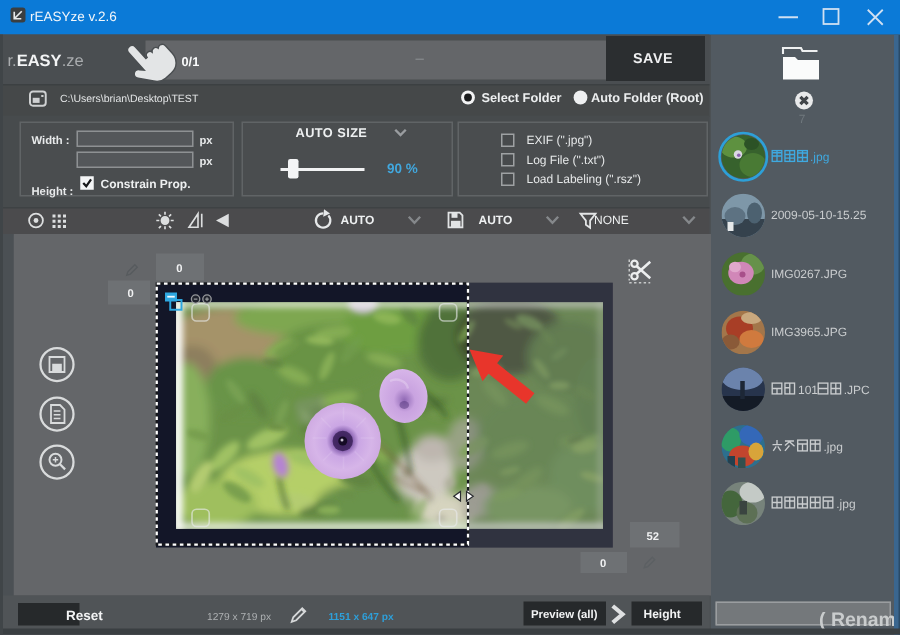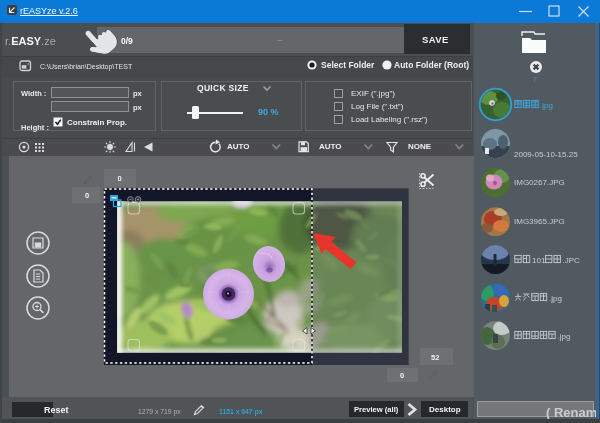--- a/index.html
+++ b/index.html
@@ -9,30 +9,30 @@
   .tx{position:absolute;white-space:nowrap;}
 </style>
 </head>
 <body>
 
 <div class="abs" style="left:0;top:0;width:600px;height:23px;background:#0b7ad7;"></div>
 <div class="abs" style="left:7px;top:5px;width:10px;height:10px;background:#3b3e40;border-radius:2px;"></div>
 <svg class="abs" style="left:7px;top:5px;" width="10" height="10" viewBox="0 0 10 10">
   <path d="M2.5 7.5 L7.5 2.5 M2.5 2.8 L2.5 7.5 L7.2 7.5" stroke="#e8eaeb" stroke-width="1.1" fill="none"></path>
 </svg>
-<div class="tx" style="left:20px;top:5.5px;font-size:9px;color:#f2f6fa;text-decoration:underline;">rEASYze v.2.6</div>
+<div class="tx" style="left:20px;top:5.5px;font-size:9px;color:#f2f6fa;">rEASYze v.2.6</div>
 <svg class="abs" style="left:510px;top:0;" width="90" height="23" viewBox="0 0 90 23">
   <path d="M9 11.5 h13" stroke="#cfe0f2" stroke-width="1.2"></path>
   <rect x="39" y="6" width="10" height="10" fill="none" stroke="#cfe0f2" stroke-width="1.2"></rect>
   <path d="M68.5 6.5 l10 10 M78.5 6.5 l-10 10" stroke="#cfe0f2" stroke-width="1.2"></path>
 </svg>
 
 <div class="abs" style="left:0;top:23px;width:473px;height:33px;background:#4a4e51;"></div>
 <div class="abs" style="left:97px;top:27px;width:307px;height:26px;background:#646669;"></div>
-<div class="tx" style="left:121px;top:36px;font-size:8.5px;font-weight:bold;color:#fbfcfd;">0/9</div>
+<div class="tx" style="left:121px;top:36px;font-size:8.5px;font-weight:bold;color:#fbfcfd;">0/1</div>
 <div class="tx" style="left:277px;top:34px;font-size:10px;color:#8d9093;">–</div>
 <div class="abs" style="left:404px;top:24px;width:66px;height:30px;background:#2b2e30;"></div>
 <div class="tx" style="left:422px;top:34px;font-size:9.5px;font-weight:bold;color:#f0f1f2;letter-spacing:.4px;">SAVE</div>
 <div class="tx" style="left:5px;top:35px;font-size:11px;color:#a9acae;">r.<b style="color:#f3f4f5;">EASY</b>.ze</div>
 <svg class="abs" style="left:76px;top:25px;" width="42" height="34" viewBox="0 0 40 32">
   <g transform="translate(-1,-1) rotate(-42 20 16) scale(1.1) translate(0,1)">
     <path d="M17.5 1.5 c1.6 0 2.6 1 2.6 2.6 l0 9 1 0 c0 -1.2 1 -2 2.2 -2 1 0 1.8 0.6 2 1.6 0.5 -0.8 1.3 -1.2 2.2 -1.1 1 0.1 1.7 0.8 1.9 1.8 0.5 -0.5 1.2 -0.8 2 -0.7 1.3 0.2 2.1 1.2 2.1 2.6 l0 5.5 c0 4.5 -3 8.3 -8 8.3 l-4.5 0 c-2.6 0 -4.6 -1.3 -6.2 -3.4 l-5.6 -7.2 c-0.9 -1.2 -0.8 -2.6 0.2 -3.5 1 -0.9 2.5 -0.8 3.6 0.3 l2 2.1 0 -13.3 c0 -1.6 1 -2.6 2.5 -2.6 z" fill="#e3e5e6" stroke="#4a4e51" stroke-width="0.8"></path>
   </g>
 </svg>
 
@@ -62,21 +62,21 @@
 <div class="tx" style="left:21px;top:102.5px;font-size:7.5px;font-weight:bold;color:#e8eaeb;margin-top:20px;">Height :</div>
 <div class="abs" style="left:51px;top:101px;width:78px;height:11px;background:#54575a;border:1px solid #8e9193;box-sizing:border-box;"></div>
 <div class="tx" style="left:133px;top:102.5px;font-size:7.5px;font-weight:bold;color:#e8eaeb;">px</div>
 <svg class="abs" style="left:53px;top:117px;" width="10" height="10" viewBox="0 0 10 10">
   <rect x="0.5" y="0.5" width="9" height="9" fill="#f4f5f6"></rect>
   <path d="M2.5 5 l2 2.2 3.2-4.6" stroke="#17181a" stroke-width="1.5" fill="none"></path>
 </svg>
 <div class="tx" style="left:67px;top:117.5px;font-size:8px;font-weight:bold;color:#eef0f1;">Constrain Prop.</div>
 
 <div class="abs" style="left:161px;top:81px;width:141px;height:50px;background:#4a4d4f;border:1px solid #606466;box-sizing:border-box;"></div>
-<div class="tx" style="left:197px;top:83px;font-size:8.5px;font-weight:bold;color:#eef0f1;letter-spacing:.3px;">QUICK SIZE</div>
+<div class="tx" style="left:197px;top:83px;font-size:8.5px;font-weight:bold;color:#eef0f1;letter-spacing:.3px;">AUTO SIZE</div>
 <svg class="abs" style="left:262px;top:85px;" width="10" height="7" viewBox="0 0 10 7">
     <path d="M1.5 1.5 l3.5 3.5 3.5-3.5" stroke="#9a9da0" stroke-width="1.6" fill="none"></path>
   </svg>
 <div class="abs" style="left:187px;top:111.5px;width:56px;height:2px;background:#f1f2f3;"></div>
 <div class="abs" style="left:192px;top:106px;width:7px;height:13px;background:#f4f5f6;border-radius:1.5px;"></div>
 <div class="tx" style="left:258px;top:107px;font-size:9px;font-weight:bold;color:#41a8df;">90 %</div>
 
 <div class="abs" style="left:304.5px;top:81px;width:167px;height:50px;background:#4a4d4f;border:1px solid #606466;box-sizing:border-box;"></div>
 <div class="abs" style="left:334px;top:89px;width:9px;height:9px;background:#474a4c;border:1px solid #9ea1a3;box-sizing:border-box;"></div>
 <div class="tx" style="left:351px;top:89px;font-size:8px;color:#e6e8e9;">EXIF (".jpg")</div>
@@ -120,21 +120,21 @@
   <path d="M455.5 6.5 l3.8 4 3.8-4" stroke="#85888b" stroke-width="1.6" fill="none"></path>
 
   <path d="M299 3.8 h7.5 l1.8 1.8 v8 h-9.3 z" fill="none" stroke="#e2e4e5" stroke-width="1.2"></path>
   <rect x="301" y="3.8" width="4" height="3.4" fill="#e2e4e5"></rect>
   <rect x="300.6" y="9.2" width="6.4" height="4.4" fill="#e2e4e5"></rect>
 
   <path d="M387 4.5 h10 l-3.6 4.6 v4.8 l-2.8 -2 v-2.8 z" fill="none" stroke="#e2e4e5" stroke-width="1.2"></path>
 </svg>
 <div class="tx" style="left:227px;top:142px;font-size:8px;font-weight:bold;color:#eef0f1;">AUTO</div>
 <div class="tx" style="left:319px;top:142px;font-size:8px;font-weight:bold;color:#eef0f1;">AUTO</div>
-<div class="tx" style="left:408px;top:142px;font-size:8px;font-weight:bold;color:#eef0f1;text-align:right;">NONE</div>
+<div class="tx" style="left:396px;top:142px;font-size:8px;font-weight:normal;color:#eef0f1;text-align:right;">NONE</div>
 
 <div class="abs" style="left:9px;top:156px;width:464.5px;height:241px;background:#646669;"></div>
 <div class="abs" style="left:0;top:156px;width:9px;height:241px;background:#4b5054;"></div>
 
 <div class="abs" style="left:104px;top:168.5px;width:32px;height:18px;background:#6e7174;"></div>
 <div class="tx" style="left:117.5px;top:174px;font-size:7.5px;font-weight:bold;color:#f0f1f2;">0</div>
 <div class="abs" style="left:72px;top:187px;width:28px;height:15.5px;background:#6e7174;"></div>
 <div class="tx" style="left:85px;top:191px;font-size:7.5px;font-weight:bold;color:#f0f1f2;">0</div>
 <div class="abs" style="left:420px;top:348px;width:33px;height:17px;background:#6e7174;"></div>
 <div class="tx" style="left:431px;top:352.5px;font-size:7.5px;font-weight:bold;color:#f0f1f2;">52</div>
@@ -392,21 +392,21 @@
 <svg class="abs" style="left:192px;top:403px;" width="14" height="14" viewBox="0 0 14 14">
   <path d="M2.5 11.5 l1 -3 6 -6 2 2 -6 6 z M9 3 l2 2" fill="none" stroke="#d5d7d8" stroke-width="1.2"></path>
 </svg>
 <div class="tx" style="left:219px;top:407.5px;font-size:6.8px;font-weight:bold;color:#2e9fd9;">1151 x 647 px</div>
 <div class="abs" style="left:349px;top:401px;width:55px;height:16px;background:#26292b;"></div>
 <div class="tx" style="left:354px;top:405px;font-size:7.6px;font-weight:bold;color:#f2f3f4;">Preview (all)</div>
 <svg class="abs" style="left:405px;top:402px;" width="14" height="15" viewBox="0 0 14 15">
   <path d="M3.5 2 l6.5 5.5 -6.5 5.5" fill="none" stroke="#dfe1e2" stroke-width="2.8"></path>
 </svg>
 <div class="abs" style="left:420.5px;top:401px;width:47px;height:16px;background:#26292b;"></div>
-<div class="tx" style="left:429px;top:404.5px;font-size:8px;font-weight:bold;color:#f2f3f4;">Desktop</div>
+<div class="tx" style="left:429px;top:404.5px;font-size:8px;font-weight:bold;color:#f2f3f4;">Height</div>
 
 <div class="abs" style="left:473.5px;top:23px;width:126.5px;height:400px;background:#525a61;"></div>
 <svg class="abs" style="left:516px;top:26px;" width="36" height="30" viewBox="0 0 36 30">
   <path d="M6 10 v-4 h12 l1 2 h10" fill="none" stroke="#eef0f1" stroke-width="1.4"></path>
   <path d="M6 12 h8 l2 2 h14 v13 h-24 z" fill="#fafbfb"></path>
 </svg>
 <svg class="abs" style="left:529px;top:60px;" width="14" height="14" viewBox="0 0 14 14">
   <circle cx="7" cy="7" r="6" fill="#e9eaeb"></circle>
   <path d="M4.6 4.6 l4.8 4.8 M9.4 4.6 l-4.8 4.8" stroke="#42464a" stroke-width="2.2"></path>
 </svg>
@@ -501,21 +501,21 @@
   <g stroke="#3fa9e0" stroke-width="0.9" fill="none">
     <rect x="0.8" y="1.4" width="6.4" height="7.2"></rect>
       <path d="M0.8 5 h6.4 M4 1.4 v7.2 M0.8 2.8 h6.4"></path>
     <rect x="9.3" y="1.4" width="6.4" height="7.2"></rect>
       <path d="M9.3 4 h6.4 M12.5 1.4 v7.2 M9.3 6.4 h6.4"></path>
     <rect x="17.8" y="1.4" width="6.4" height="7.2"></rect>
       <path d="M17.8 6 h6.4 M21 1.4 v7.2 M17.8 3 h6.4"></path>
   </g>
   <text x="26" y="8.6" font-family="Liberation Sans" font-size="8" fill="#3fa9e0">.jpg</text>
 </svg>
-<div class="tx" style="left:514px;top:139px;font-size:8px;color:#c9ccce;margin-top:11px;">2009-05-10-15.25</div>
+<div class="tx" style="left:514px;top:139px;font-size:8px;color:#c9ccce;">2009-05-10-15.25</div>
 <div class="tx" style="left:514px;top:178px;font-size:8px;color:#c9ccce;">IMG0267.JPG</div>
 <div class="tx" style="left:514px;top:217px;font-size:8px;color:#c9ccce;">IMG3965.JPG</div>
 <svg class="abs" style="left:514px;top:254px;" width="84" height="11" viewBox="0 0 84 11">
   <g stroke="#c9ccce" stroke-width="0.9" fill="none">
     <rect x="0.8" y="1.4" width="6.4" height="7.2"></rect>
       <path d="M0.8 5 h6.4 M4 5 v3.6"></path>
     <rect x="9.3" y="1.4" width="6.4" height="7.2"></rect>
       <path d="M12.5 1.4 v7.2 M9.3 4.5 h3.2"></path>
   </g>
   <text x="18" y="8.6" font-family="Liberation Sans" font-size="8" fill="#c9ccce">101</text>

